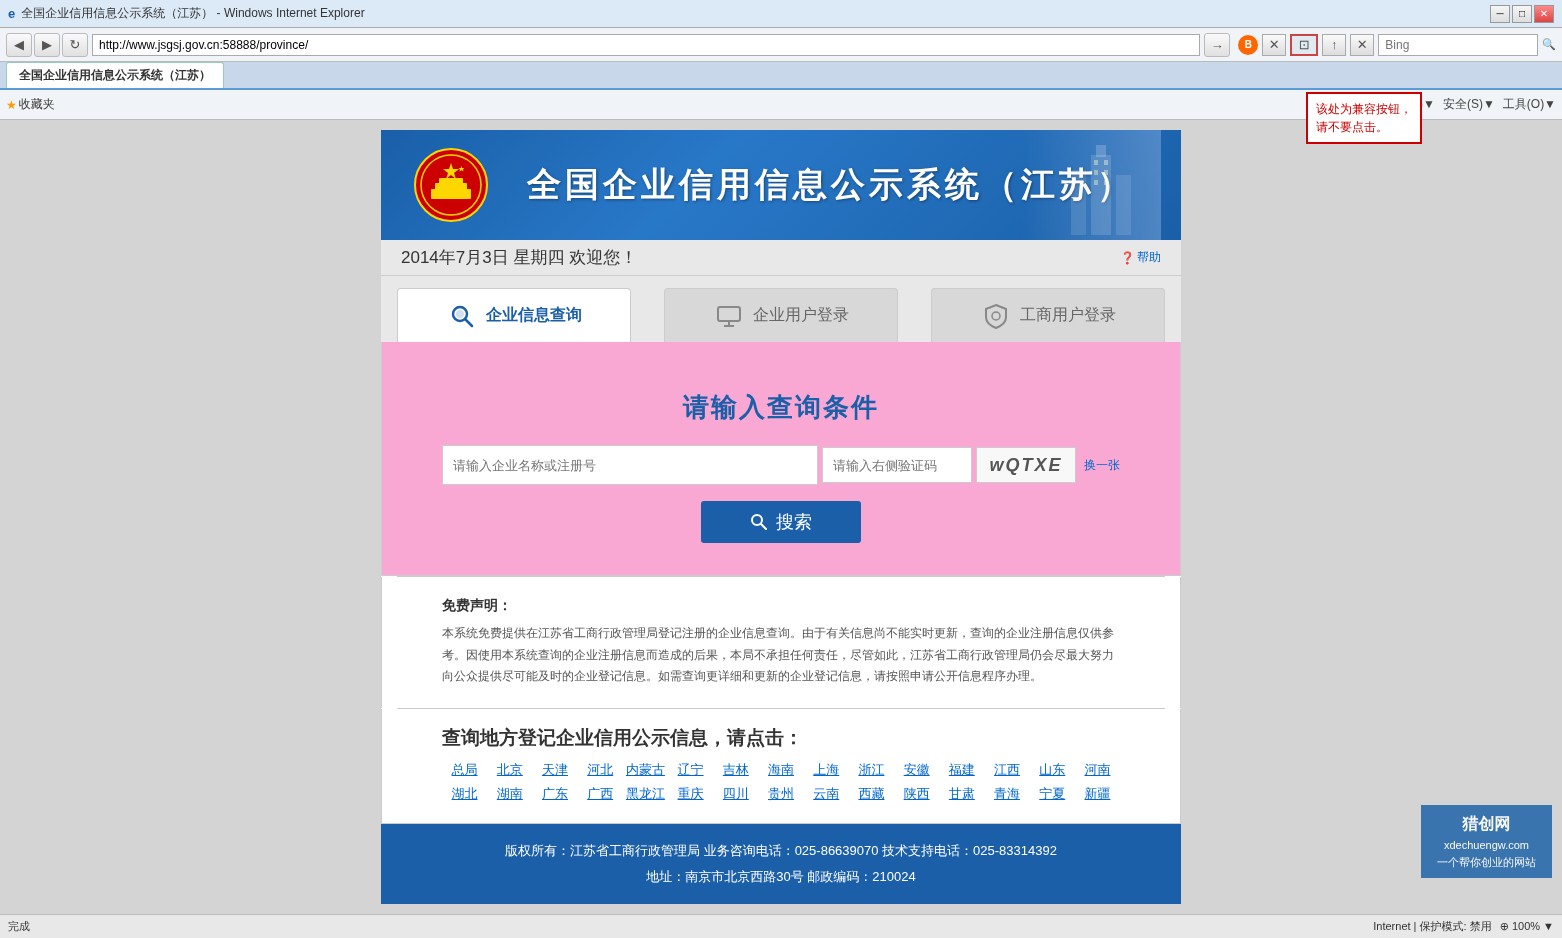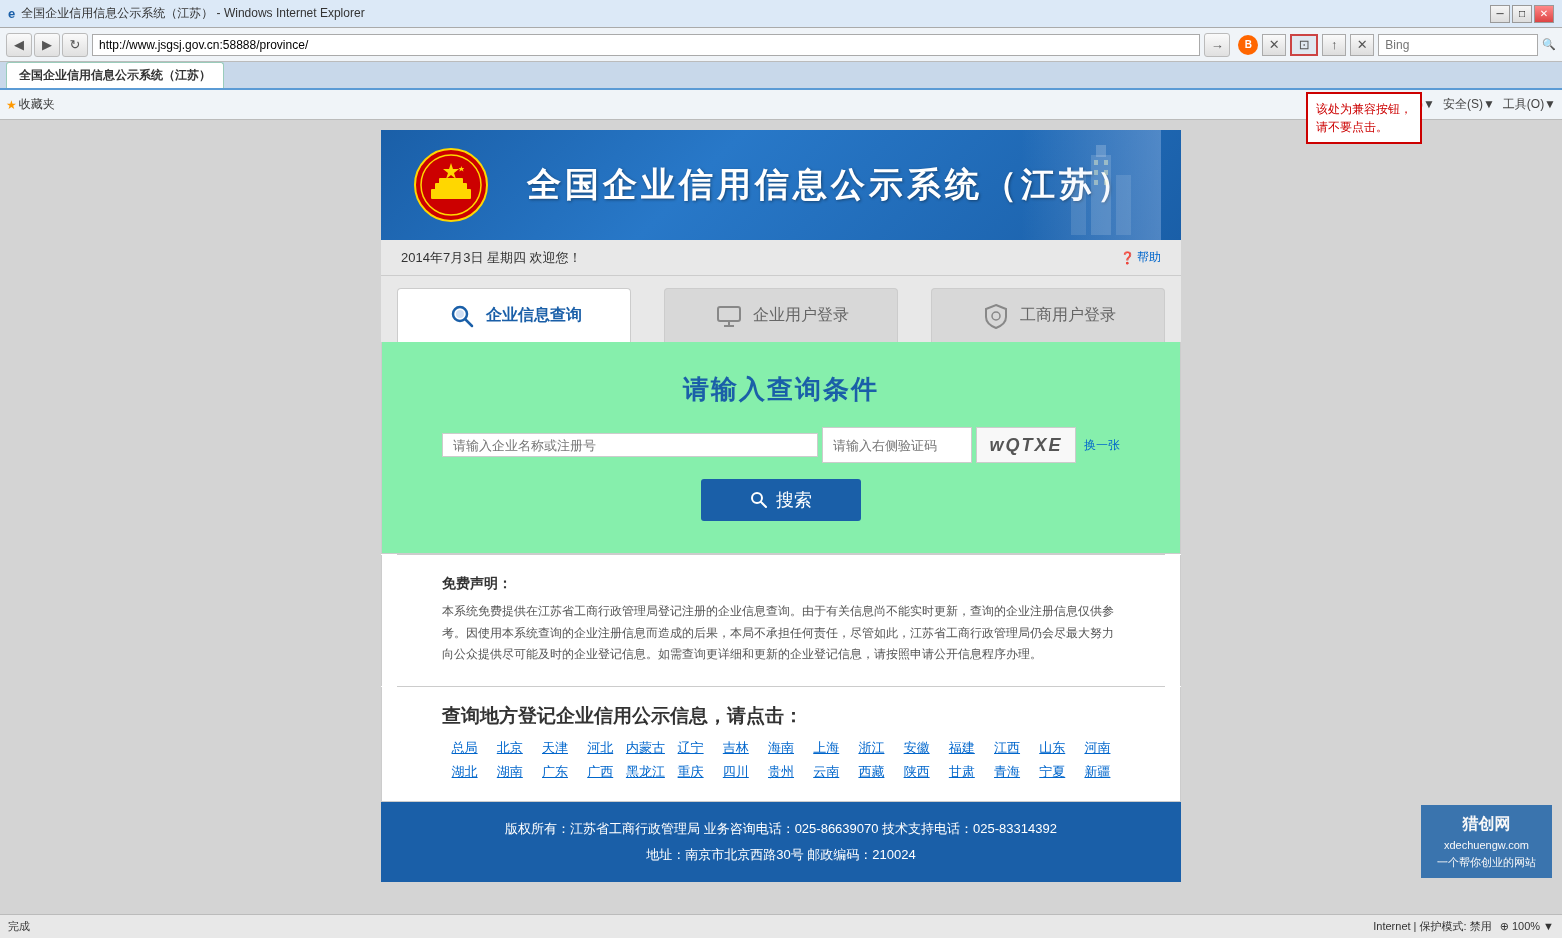--- a/index.html
+++ b/index.html
@@ -32,35 +32,35 @@
     .main-container { width: 800px; margin: 0 auto; background: white; }
 
     
     .header-banner { background: linear-gradient(135deg, #1a5fa8 0%, #2878c8 40%, #1a5fa8 100%); height: 110px; display: flex; align-items: center; padding: 0 30px; position: relative; overflow: hidden; }
     .banner-emblem { width: 80px; height: 80px; margin-right: 20px; }
     .banner-title { color: white; font-size: 34px; font-weight: bold; letter-spacing: 4px; text-shadow: 1px 1px 3px rgba(0,0,0,0.4); flex: 1; text-align: center; }
     .banner-building { position: absolute; right: 20px; top: 0; bottom: 0; width: 140px; background: linear-gradient(to right, transparent, rgba(200,220,255,0.3)); display: flex; align-items: center; justify-content: flex-end; }
 
     
     .info-bar { background: #e8e8e8; height: 36px; display: flex; align-items: center; padding: 0 20px; justify-content: space-between; border-bottom: 1px solid #ccc; }
-    .info-date { font-size: 13px; color: #333; }
+    .info-date { font-size: 17px; color: #333; }
     .help-link { font-size: 12px; color: #0066cc; cursor: pointer; display: flex; align-items: center; gap: 2px; }
 
     
     .tabs-row { display: flex; padding: 12px 16px 0; background: #e8e8e8; gap: 3px; }
     .tab-item { flex: 1; height: 54px; display: flex; align-items: center; justify-content: center; gap: 8px; font-size: 16px; cursor: pointer; border: 1px solid #ccc; border-bottom: none; border-radius: 4px 4px 0 0; }
     .tab-item.active { background: white; color: #1a5fa8; font-weight: bold; }
     .tab-item.inactive { background: #d8d8d8; color: #666; margin-left: 30px; }
     .tab-icon { width: 32px; height: 32px; display: flex; align-items: center; justify-content: center; }
 
     
-    .search-area { background: #86efac; padding: 30px 60px 20px; border: 1px solid #ccc; border-top: none; }
+    .search-area { background: #f9a8d4; padding: 48px 60px 20px; border: 1px solid #ccc; border-top: none; }
     .search-title { text-align: center; font-size: 26px; color: #1a5fa8; font-weight: bold; margin-bottom: 20px; letter-spacing: 2px; }
     .search-inputs { display: flex; gap: 4px; margin-bottom: 16px; align-items: center; }
-    .search-name-input { flex: 1; height: 24px; border: 1px solid #ccc; padding: 0 10px; font-size: 13px; color: #999; }
+    .search-name-input { flex: 1; height: 40px; border: 1px solid #ccc; padding: 0 10px; font-size: 13px; color: #999; }
     .search-captcha-input { width: 150px; height: 36px; border: 1px solid #ccc; padding: 0 10px; font-size: 13px; color: #999; }
     .captcha-img { width: 100px; height: 36px; background: #f8f8f8; border: 1px solid #ccc; display: flex; align-items: center; justify-content: center; font-style: italic; font-weight: bold; color: #555; font-size: 18px; letter-spacing: 2px; }
     .refresh-captcha { color: #0066cc; font-size: 12px; cursor: pointer; white-space: nowrap; margin-left: 4px; }
     .search-btn { display: flex; align-items: center; justify-content: center; margin: 12px auto; width: 160px; height: 42px; background: #1a5fa8; color: white; font-size: 18px; border: none; cursor: pointer; border-radius: 3px; gap: 8px; }
 
     
     .disclaimer-area { background: white; padding: 20px 60px; border-left: 1px solid #ccc; border-right: 1px solid #ccc; }
     .disclaimer-title { font-size: 14px; font-weight: bold; color: #333; margin-bottom: 8px; }
     .disclaimer-text { font-size: 12px; color: #555; line-height: 1.8; }
 

